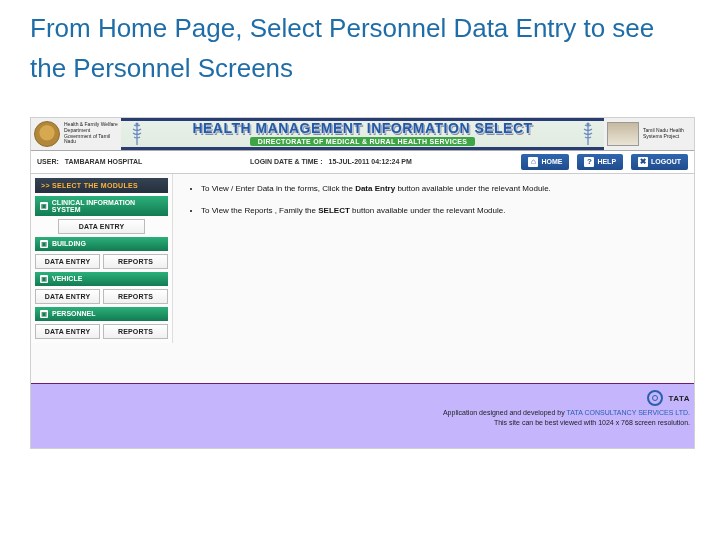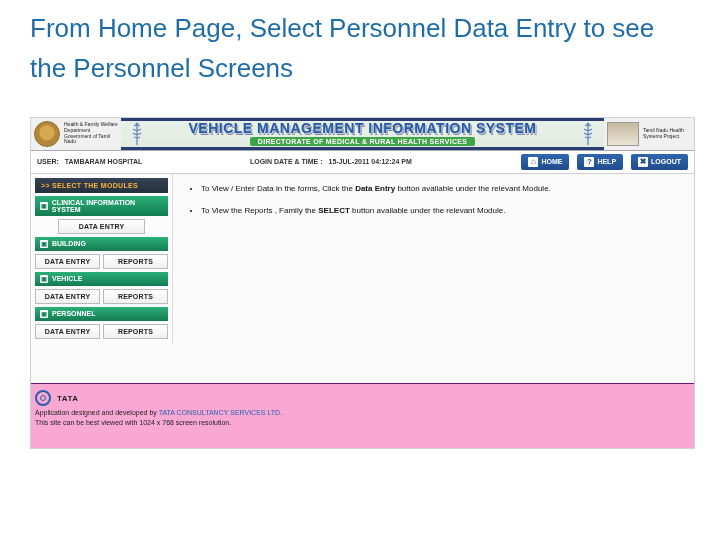--- a/index.html
+++ b/index.html
@@ -179,25 +179,25 @@
   .sb-action.full { flex: 0 0 65%; margin-left:auto; margin-right:auto; }
   .main {
     flex:1;
     padding: 10px 12px;
     font-size:8px;
     color:#111;
   }
   .main ul { list-style: disc; padding-left: 16px; }
   .main li { margin-bottom: 12px; line-height:1.3; }
   .footer {
-    text-align:left;
+    text-align:right;
     font-size:7px;
     color:#222;
     padding: 6px 4px 22px 4px;
-    background:#f9a8d4;
+    background:#c4b5fd;
   }
   .footer .logo-circ {
     display:inline-block;
     width:16px; height:16px; border-radius:50%;
     border:2px solid #2a5fb0;
     position:relative;
     vertical-align:middle;
     margin-right:4px;
   }
   .footer .logo-circ::before {
@@ -222,21 +222,21 @@
     </div>
     <div class="banner-mid">
       <svg class="caduceus left" viewBox="0 0 20 24">
           <path d="M10 1 v22 M7 3 q3 2 6 0 M6 7 q4 3 8 0 M6 11 q4 3 8 0 M7 15 q3 2 6 0" stroke="#6a88c0" stroke-width="1.3" fill="none"></path>
           <circle cx="10" cy="2" r="1.6" fill="#6a88c0"></circle>
         </svg>
       <svg class="caduceus right" viewBox="0 0 20 24">
           <path d="M10 1 v22 M7 3 q3 2 6 0 M6 7 q4 3 8 0 M6 11 q4 3 8 0 M7 15 q3 2 6 0" stroke="#6a88c0" stroke-width="1.3" fill="none"></path>
           <circle cx="10" cy="2" r="1.6" fill="#6a88c0"></circle>
         </svg>
-      <div class="banner-title">VEHICLE MANAGEMENT INFORMATION SYSTEM</div>
+      <div class="banner-title">HEALTH MANAGEMENT INFORMATION SELECT</div>
       <div class="banner-sub">DIRECTORATE OF MEDICAL &amp; RURAL HEALTH SERVICES</div>
     </div>
     <div class="emblem-right">
       <div class="building"></div>
       <div class="rx">Tamil Nadu Health Systems Project</div>
     </div>
   </div>
 
   <div class="infobar">
     <span class="user-label">USER:</span>

